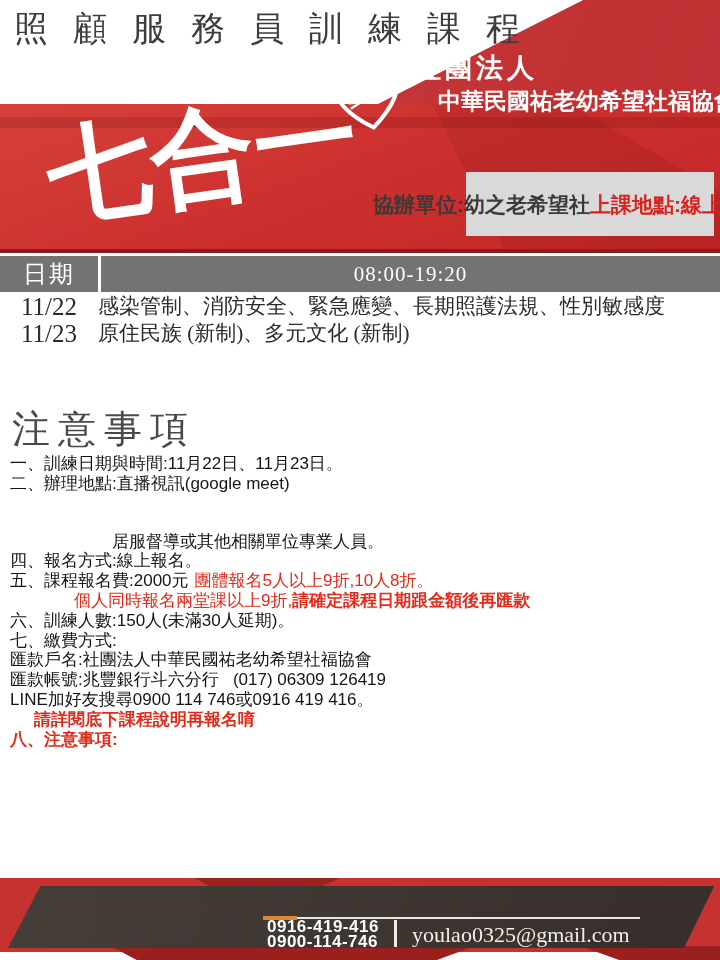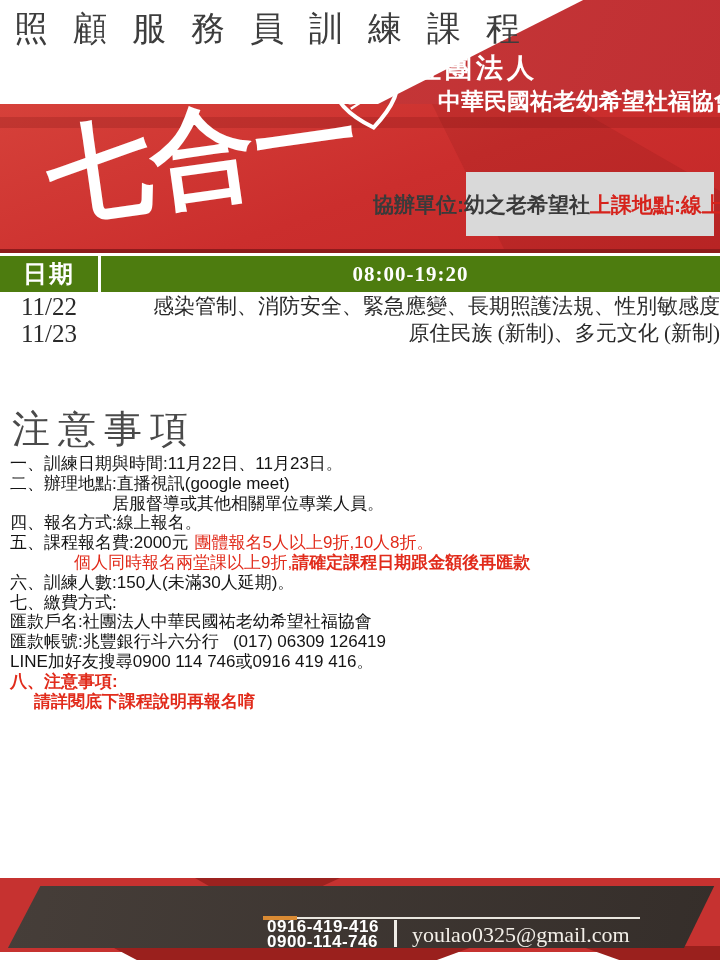--- a/index.html
+++ b/index.html
@@ -32,37 +32,37 @@
 
   
   .logo{position:absolute;left:328px;top:54px;width:80px;height:84px;}
   .org-type{position:absolute;left:414px;top:50px;color:#fff;font-family:"Liberation Serif",serif;
     font-weight:bold;font-size:27px;letter-spacing:4px;white-space:nowrap;}
   .org-name{position:absolute;left:438px;top:86px;color:#fff;font-family:"Liberation Serif",serif;
     font-weight:bold;font-size:23px;letter-spacing:0px;white-space:nowrap;}
 
   
   .maroon-stripe{position:absolute;top:249px;left:0;width:720px;height:4px;background:#8e1b1c;}
-  .schedule-header{position:absolute;top:256px;left:0;width:720px;height:36px;background:#4d7c0f;
-    display:flex;color:#fff;font-family:"Liberation Serif",serif;font-weight:bold;}
+  .schedule-header{position:absolute;top:256px;left:0;width:720px;height:36px;background:#737373;
+    display:flex;color:#fff;font-family:"Liberation Serif",serif;font-weight:normal;}
   .cell-date{width:98px;display:flex;align-items:center;justify-content:center;
     font-size:24px;letter-spacing:2px;border-right:3px solid #ffffff;}
   .cell-time{flex:1;display:flex;align-items:center;justify-content:center;font-size:21px;letter-spacing:1px;}
   .schedule-body{position:absolute;top:293px;left:0;width:720px;display:flex;
     font-family:"Liberation Serif",serif;color:#2a2a2a;}
   .body-dates{width:98px;text-align:center;font-size:25px;line-height:27px;}
-  .body-courses{flex:1;text-align:right;font-size:21px;line-height:27px;white-space:nowrap;}
+  .body-courses{flex:1;text-align:left;font-size:21px;line-height:27px;white-space:nowrap;}
 
   
   .notice-title{position:absolute;top:404px;left:12px;font-family:Liberation Mono, monospace;
     font-size:38px;letter-spacing:8px;color:#4a4a4a;}
   .notice-list{position:absolute;top:454px;left:10px;width:706px;font-size:17px;
     line-height:19.8px;color:#141414;}
   .nl{white-space:nowrap;}
-  .ind1{padding-left:102px;}
+  .ind1{padding-left:102px;margin-top:38px;}
   .ind2{padding-left:64px;}
   .ind3{padding-left:24px;}
   .red{color:#e12b1b;}
   .red-b{color:#e12b1b;font-weight:bold;}
   .gap6{margin-left:6px;}
   .prewrap{white-space:pre-wrap;}
 
   
   .credits{position:absolute;left:240px;top:748px;width:477px;height:97px;background:#d6d6d6;
     color:#232323;font-size:19.5px;line-height:23.6px;font-weight:bold;
@@ -149,22 +149,22 @@
       <span>五、課程報名費:2000元</span><span class="red gap6">團體報名5人以上9折,10人8折。</span>
     </div>
     <div class="nl ind2">
       <span class="red">個人同時報名兩堂課以上9折,</span><span class="red-b">請確定課程日期跟金額後再匯款</span>
     </div>
     <div class="nl">六、訓練人數:150人(未滿30人延期)。</div>
     <div class="nl">七、繳費方式:</div>
     <div class="nl">匯款戶名:社團法人中華民國祐老幼希望社福協會</div>
     <div class="nl prewrap">匯款帳號:兆豐銀行斗六分行   (017) 06309 126419</div>
     <div class="nl">LINE加好友搜尋0900 114 746或0916 419 416。</div>
+    <div class="nl ind3 red-b">請詳閱底下課程說明再報名唷</div>
     <div class="nl red-b">八、注意事項:</div>
-    <div class="nl ind3 red-b">請詳閱底下課程說明再報名唷</div>
   </div>
 
 
   <div class="footer">
     <div class="f-red-band"></div>
     <div class="f-wedge-top"></div>
     <div class="f-wedge-b1"></div>
     <div class="f-wedge-b2"></div>
     <div class="f-bar">
       <div class="f-line"></div>

